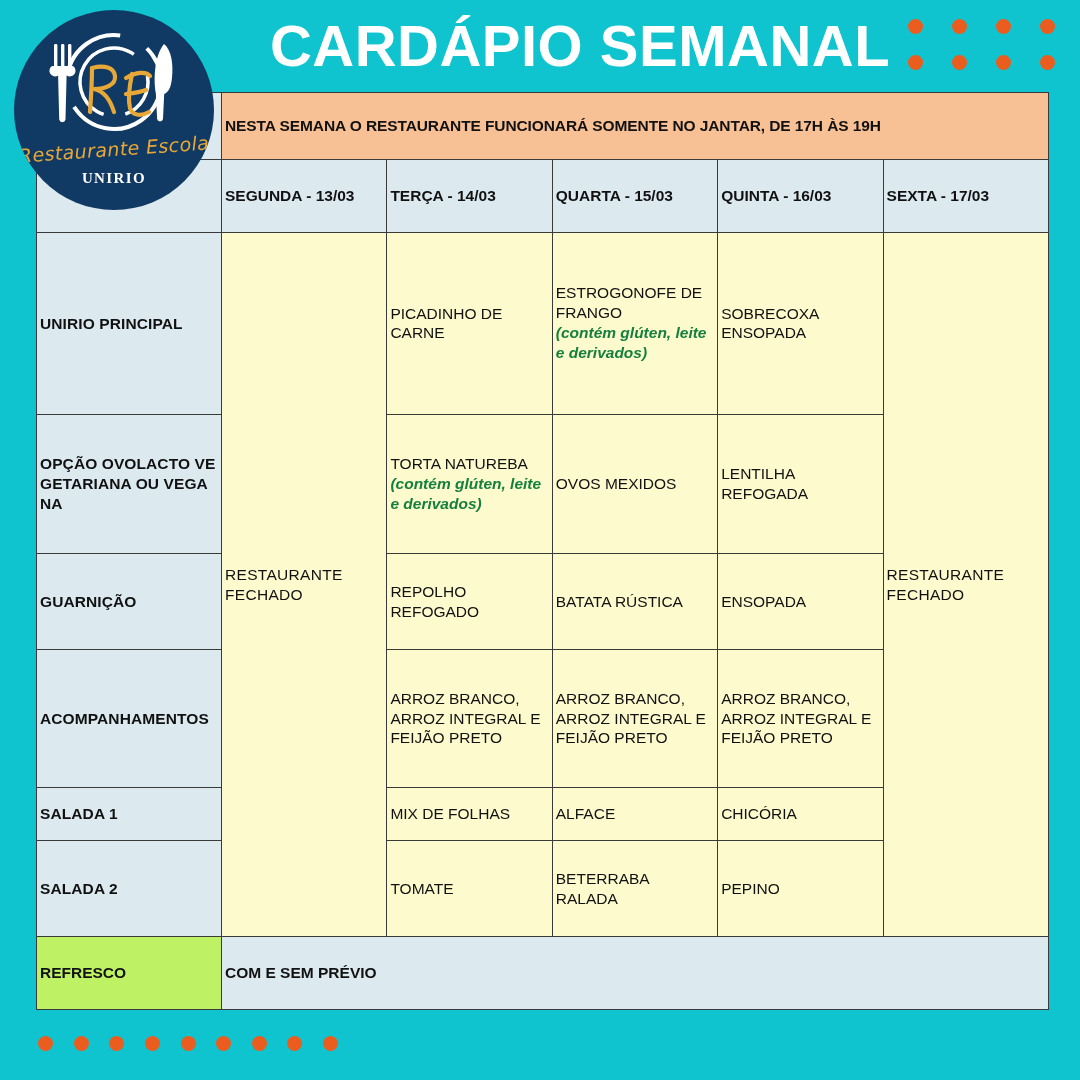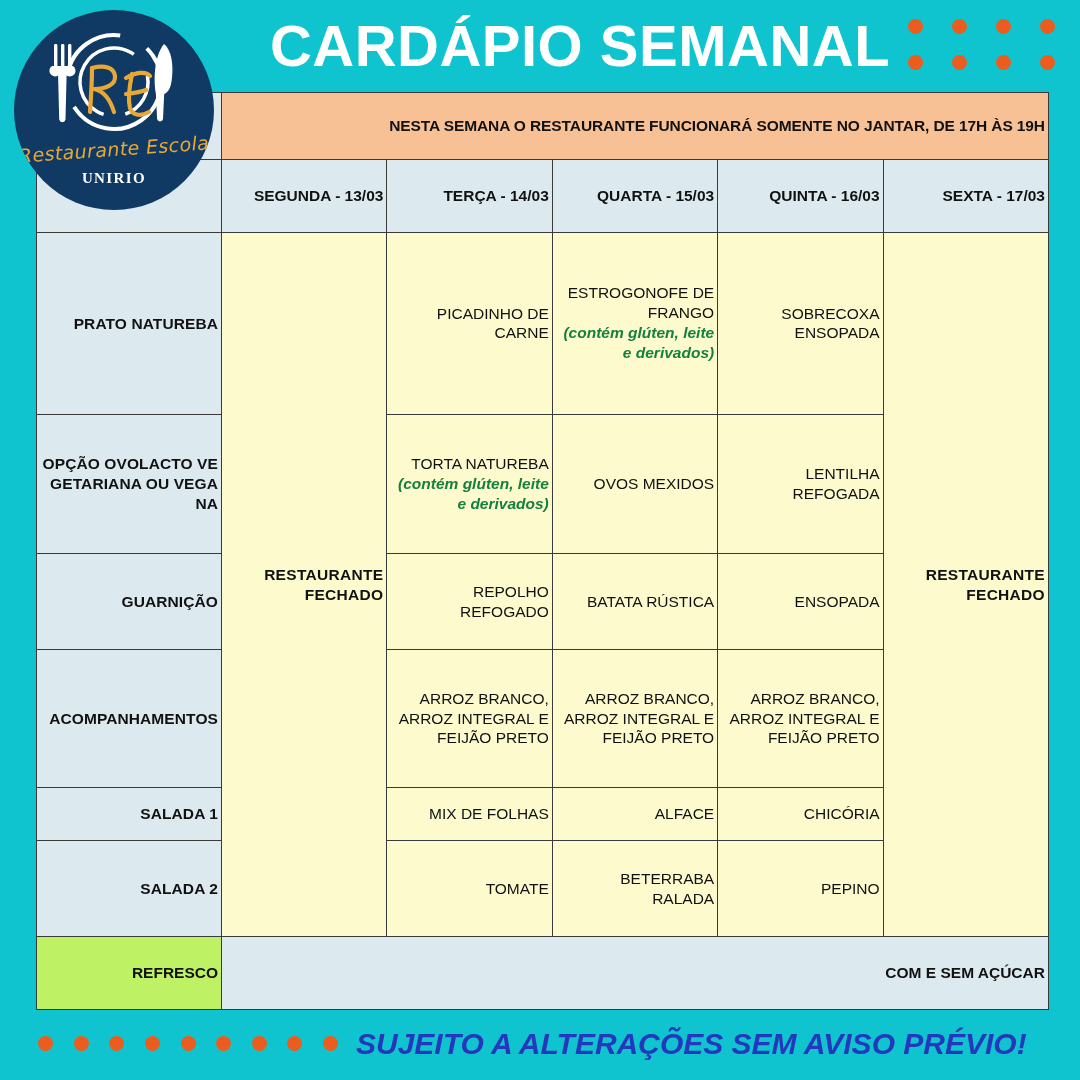--- a/index.html
+++ b/index.html
@@ -74,21 +74,21 @@
   }
   table.menu{
     border-collapse:collapse;
     table-layout:fixed;
     width:1012px;height:918px;
     border:1px solid #3a3a3a;
   }
   table.menu td{
     border:1px solid #3a3a3a;
     vertical-align:middle;
-    text-align:right;
+    text-align:left;
     padding:2px 3px;
     font-size:15.5px;
     color:#111111;
     line-height:1.28;
     overflow:hidden;
   }
 
   
   col.c-label{width:185px;}
   col.c-day{width:165.4px;}
@@ -131,21 +131,21 @@
     word-break:break-all;
   }
 
   
   td.food{
     background:#FDFBCE;
     font-size:16px;
   }
   td.closed{
     background:#FDFBCE;
-    font-weight:bold;
+    font-weight:normal;
     font-size:17px;
     letter-spacing:0.3px;
   }
   td.drink{
     background:#DCEAF0;
     font-weight:bold;
     font-size:17px;
     height:68px;
   }
   td.drink-label{
@@ -255,21 +255,21 @@
       <tr>
         <td class="corner"></td>
         <td class="dayhead">SEGUNDA - 13/03</td>
         <td class="dayhead">TERÇA - 14/03</td>
         <td class="dayhead">QUARTA - 15/03</td>
         <td class="dayhead">QUINTA - 16/03</td>
         <td class="dayhead">SEXTA - 17/03</td>
       </tr>
 
       <tr>
-        <td class="rowlabel">PRATO NATUREBA</td>
+        <td class="rowlabel">UNIRIO PRINCIPAL</td>
         <td class="closed" rowspan="6">RESTAURANTE FECHADO</td>
         <td class="food">
           <span class="dish">PICADINHO DE CARNE</span>
         </td>
         <td class="food">
           <span class="dish">ESTROGONOFE DE FRANGO</span>
           <span class="allergen">(contém glúten, leite e derivados)</span>
         </td>
         <td class="food">
           <span class="dish">SOBRECOXA ENSOPADA</span>
@@ -338,32 +338,31 @@
         <td class="food">
           <span class="dish">BETERRABA RALADA</span>
         </td>
         <td class="food">
           <span class="dish">PEPINO</span>
         </td>
       </tr>
 
       <tr>
         <td class="drink-label">REFRESCO</td>
-        <td class="drink" colspan="5">COM E SEM AÇÚCAR</td>
+        <td class="drink" colspan="5">COM E SEM PRÉVIO</td>
       </tr>
     </tbody>
   </table>
 </div>
 
 <div id="footer">
   <div id="footer-dots">
     <span class="fdot"></span>
     <span class="fdot"></span>
     <span class="fdot"></span>
     <span class="fdot"></span>
     <span class="fdot"></span>
     <span class="fdot"></span>
     <span class="fdot"></span>
     <span class="fdot"></span>
     <span class="fdot"></span>
   </div>
-  <div id="footer-note">SUJEITO A ALTERAÇÕES SEM AVISO PRÉVIO!</div>
 </div>
 
 </body></html>

